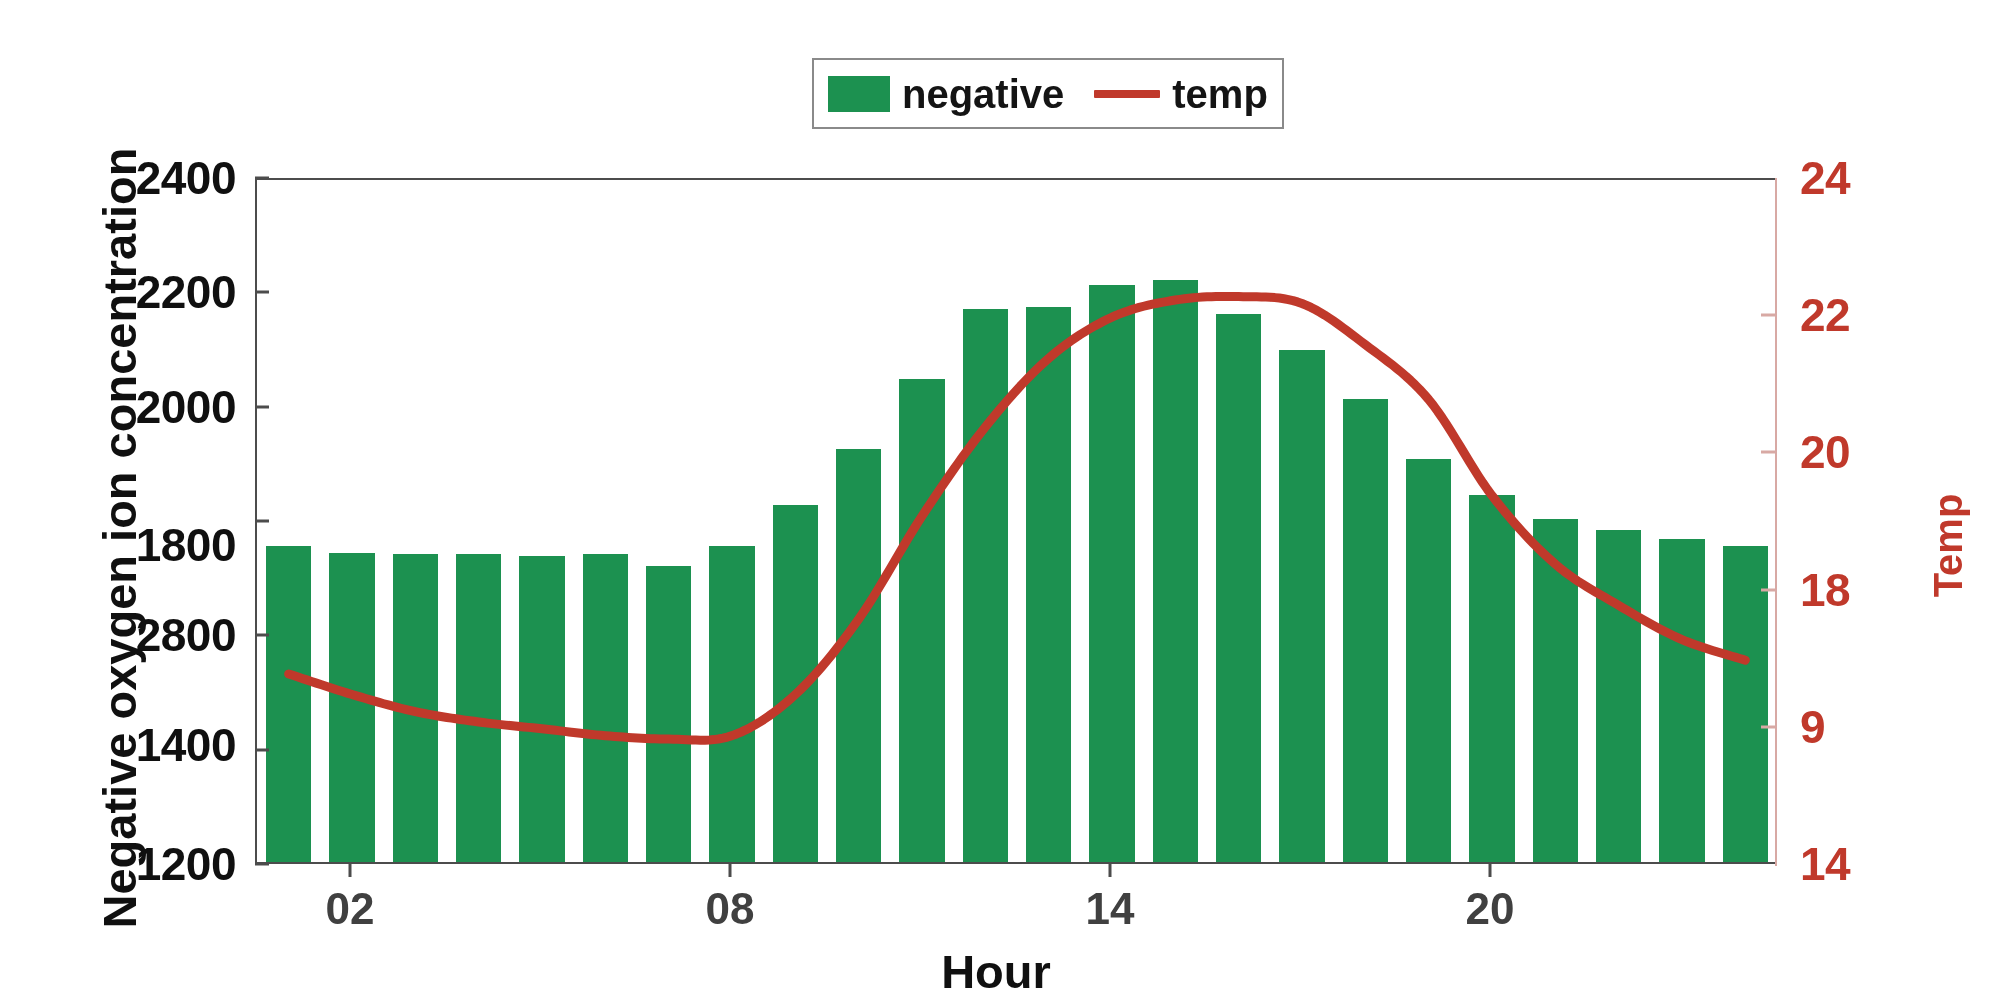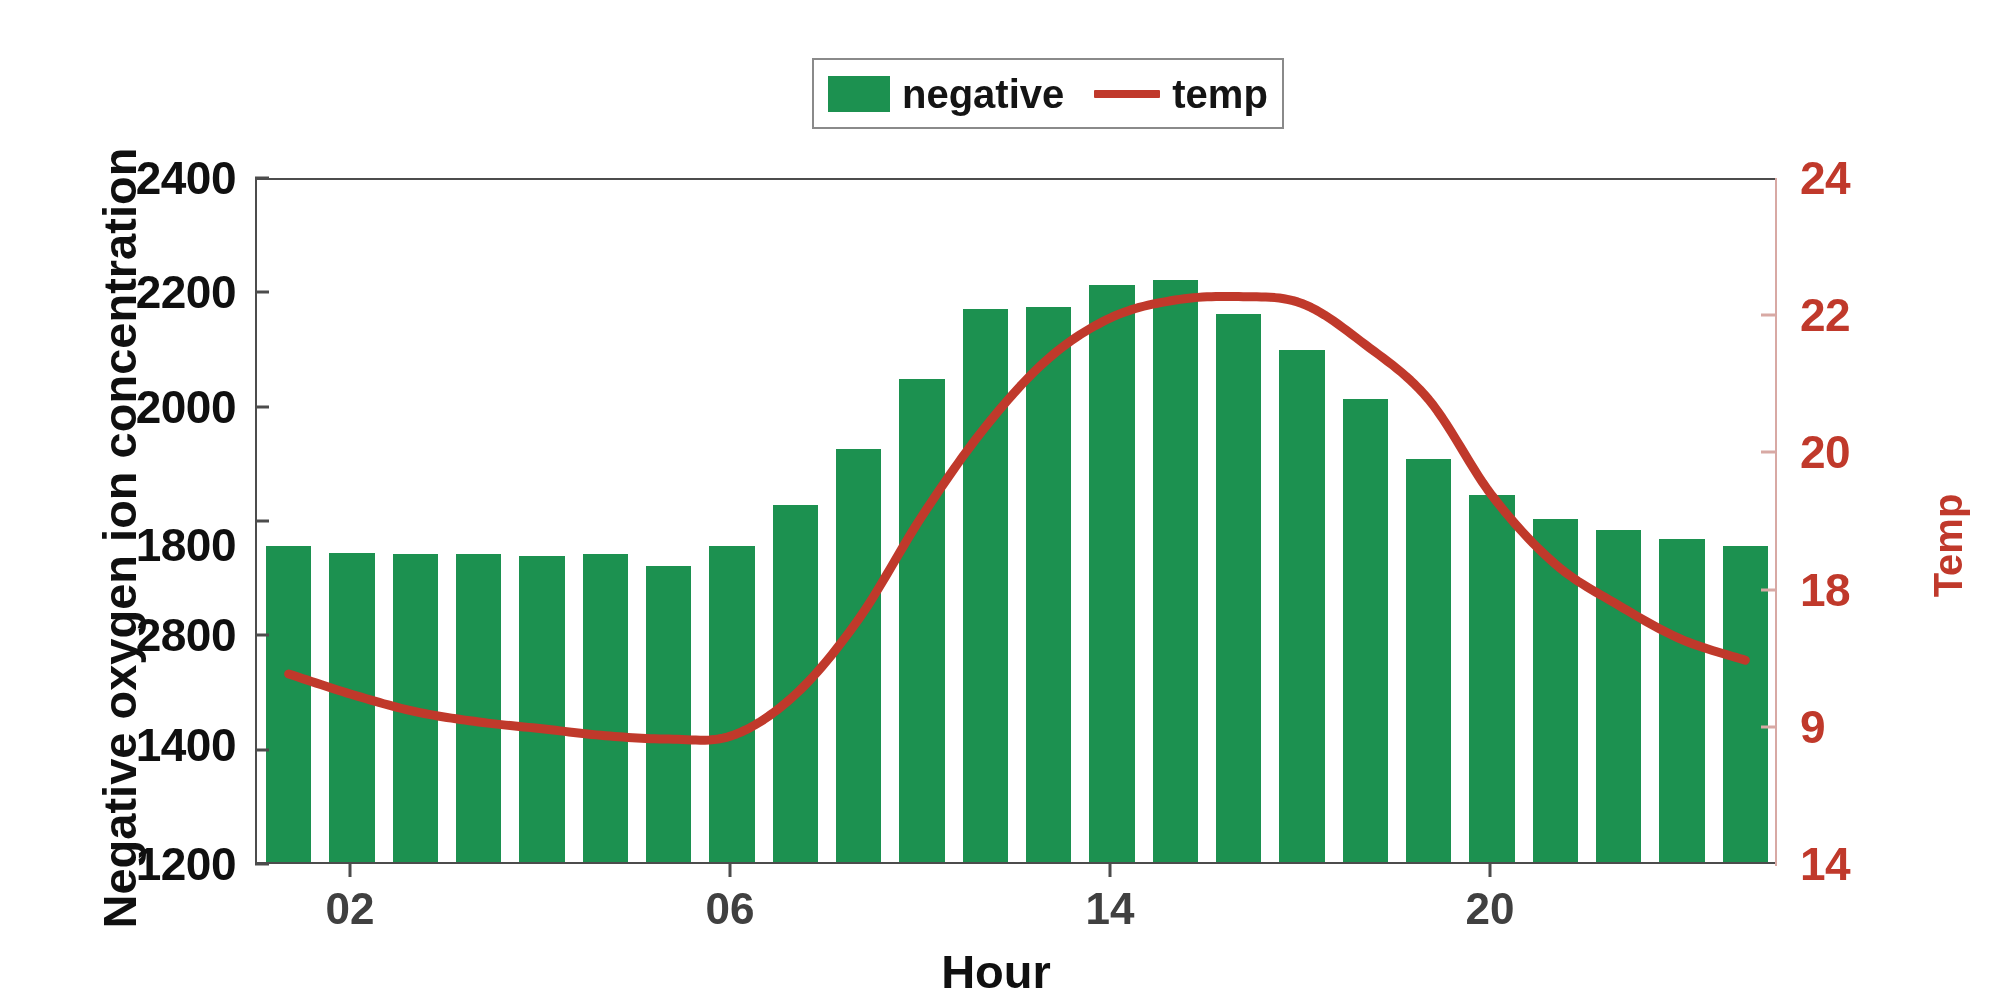--- a/index.html
+++ b/index.html
@@ -278,21 +278,21 @@
       <div class="ytick-right" style="top: 452.4px;">20</div>
       <div class="tick-right-mark" style="top: 452.4px;"></div>
       <div class="ytick-right" style="top: 315.2px;">22</div>
       <div class="tick-right-mark" style="top: 315.2px;"></div>
       <div class="ytick-right" style="top: 178px;">24</div>
     </div>
   <div id="x-ticks">
       <div class="xtick-mark" style="left: 350px;"></div>
       <div class="xtick-label" style="left: 350px;">02</div>
       <div class="xtick-mark" style="left: 730px;"></div>
-      <div class="xtick-label" style="left: 730px;">06</div>
+      <div class="xtick-label" style="left: 730px;">08</div>
       <div class="xtick-mark" style="left: 1110px;"></div>
       <div class="xtick-label" style="left: 1110px;">14</div>
       <div class="xtick-mark" style="left: 1490px;"></div>
       <div class="xtick-label" style="left: 1490px;">20</div>
     </div>
 
   <div id="ylabel-left">Negative oxygen ion concentration</div>
   <div id="ylabel-right">Temp</div>
   <div id="xlabel">Hour</div>
 

